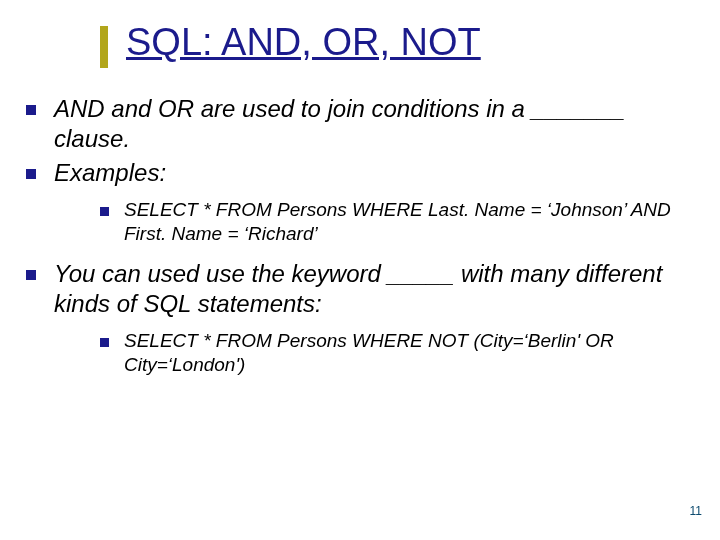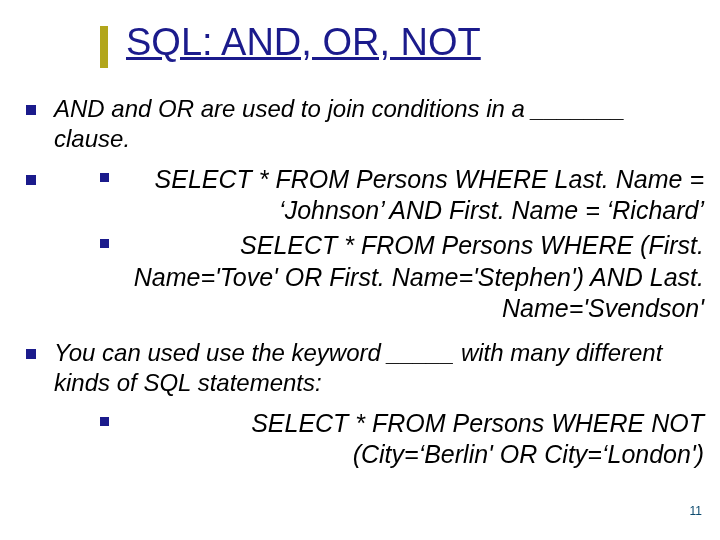--- a/index.html
+++ b/index.html
@@ -68,23 +68,22 @@
   }
   ul.level2 {
     list-style: none;
     margin: 10px 0 14px 0;
     padding: 0;
   }
   ul.level2 > li {
     position: relative;
     padding-left: 70px;
     margin-bottom: 4px;
-    font-size: 25px;
+    font-size: 19px;
     line-height: 1.25;
-    text-align: right;
   }
   ul.level2 > li::before {
     content: "";
     position: absolute;
     left: 46px;
     top: 9px;
     width: 9px;
     height: 9px;
     background: #1b1b8c;
   }
@@ -104,23 +103,23 @@
 
   <div class="title-row">
     <div class="title-accent"></div>
     <div class="title">SQL: AND, OR, NOT</div>
   </div>
 
   <div class="content">
     <ul class="level1">
       <li>AND and OR are used to join conditions in a _______ clause.</li>
       <li>
+        <span>Examples:</span>
         <ul class="level2">
           <li>SELECT * FROM Persons WHERE Last. Name = ‘Johnson’ AND First. Name = ‘Richard’</li>
-          <li>SELECT * FROM Persons WHERE (First. Name='Tove' OR First. Name='Stephen') AND Last. Name='Svendson'</li>
         </ul>
       </li>
       <li>
         <span>You can used use the keyword _____ with many different kinds of SQL statements:</span>
         <ul class="level2">
           <li>SELECT * FROM Persons WHERE NOT (City=‘Berlin' OR City=‘London')</li>
         </ul>
       </li>
     </ul>
   </div>

